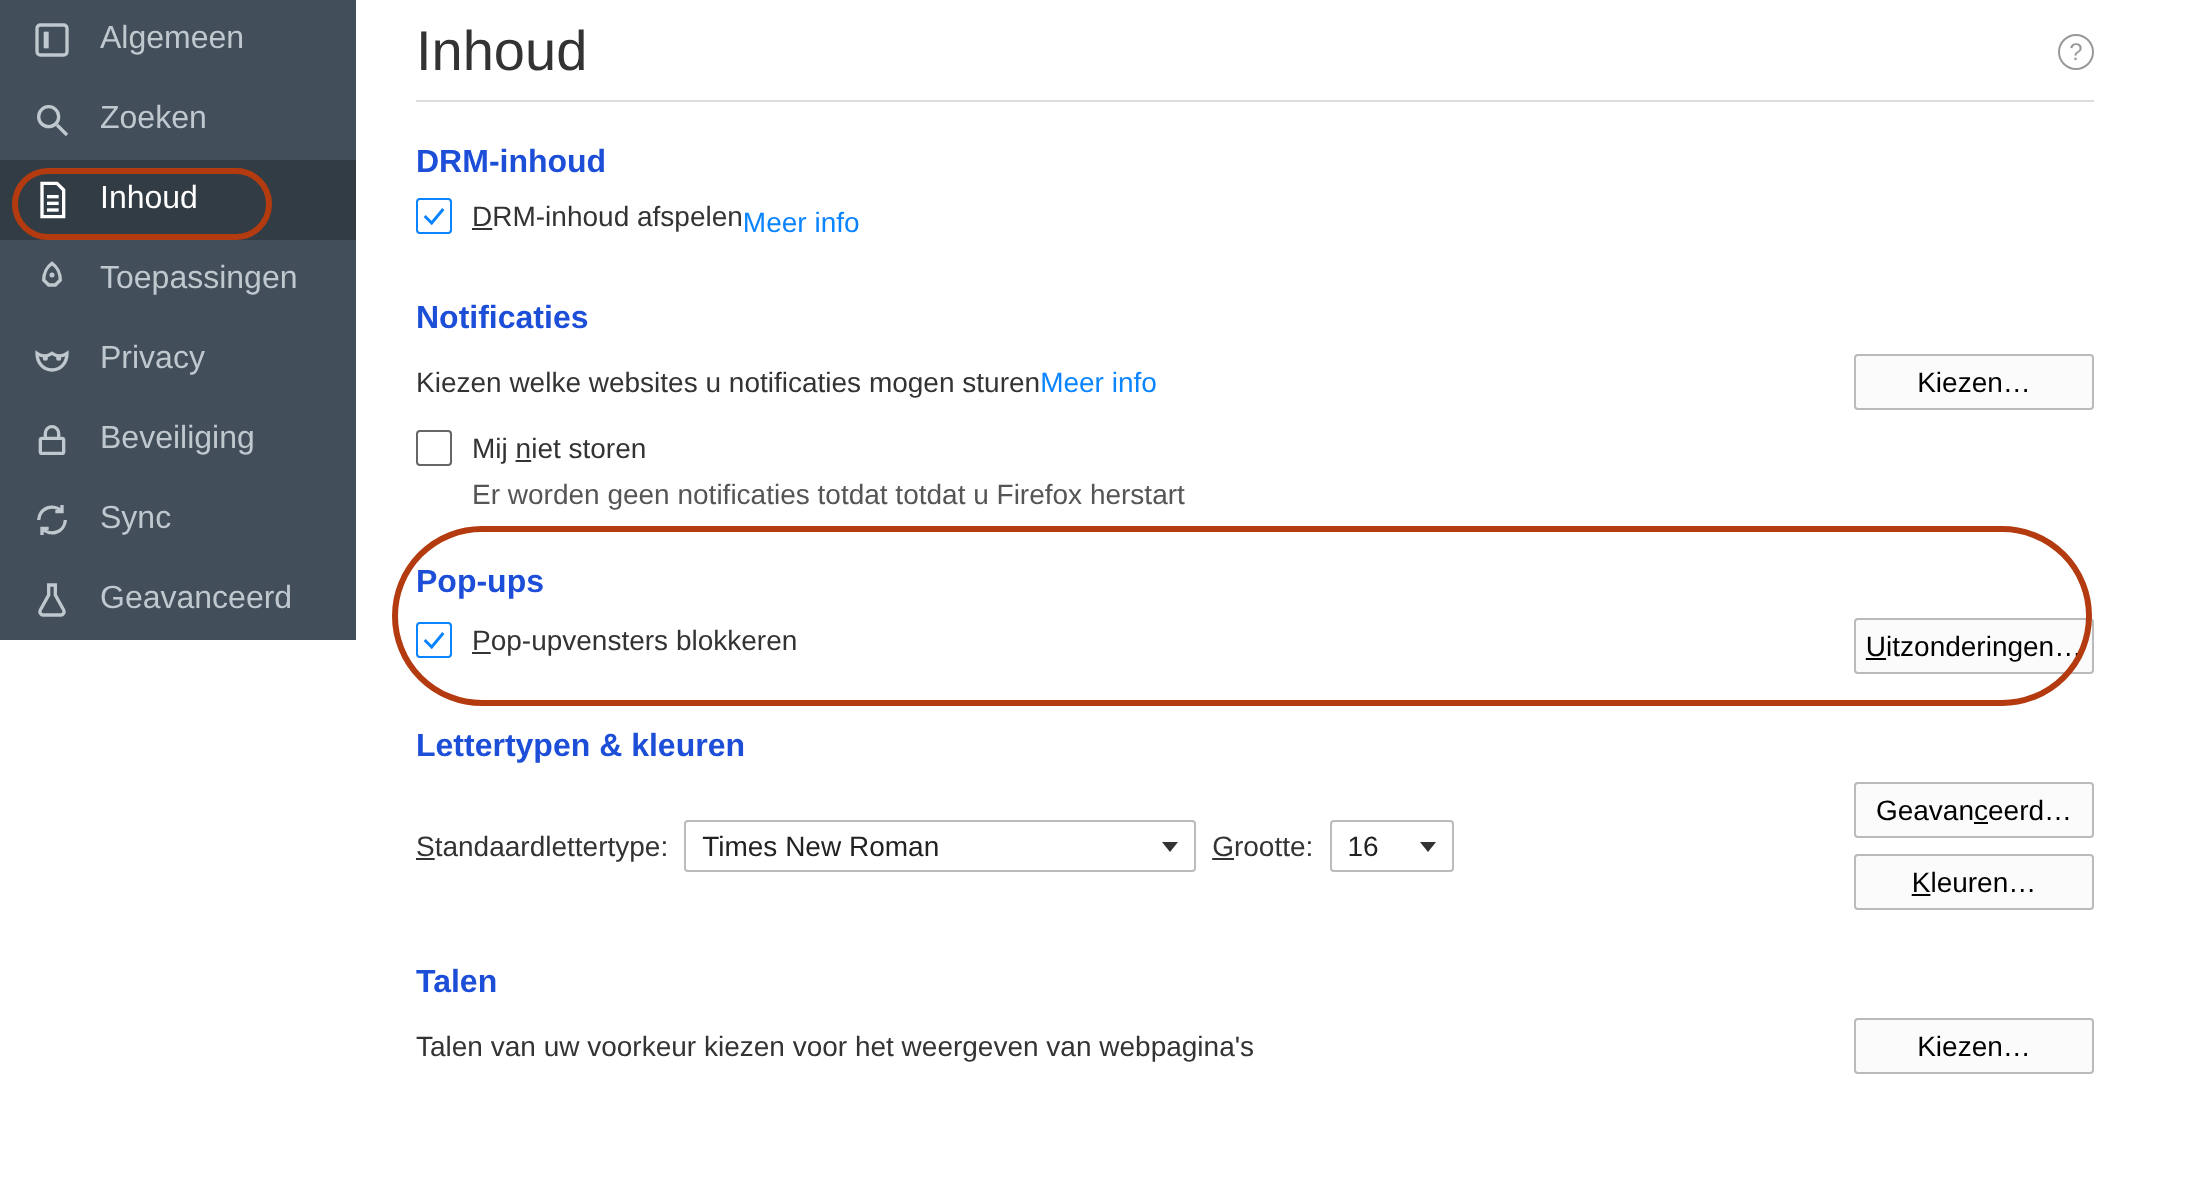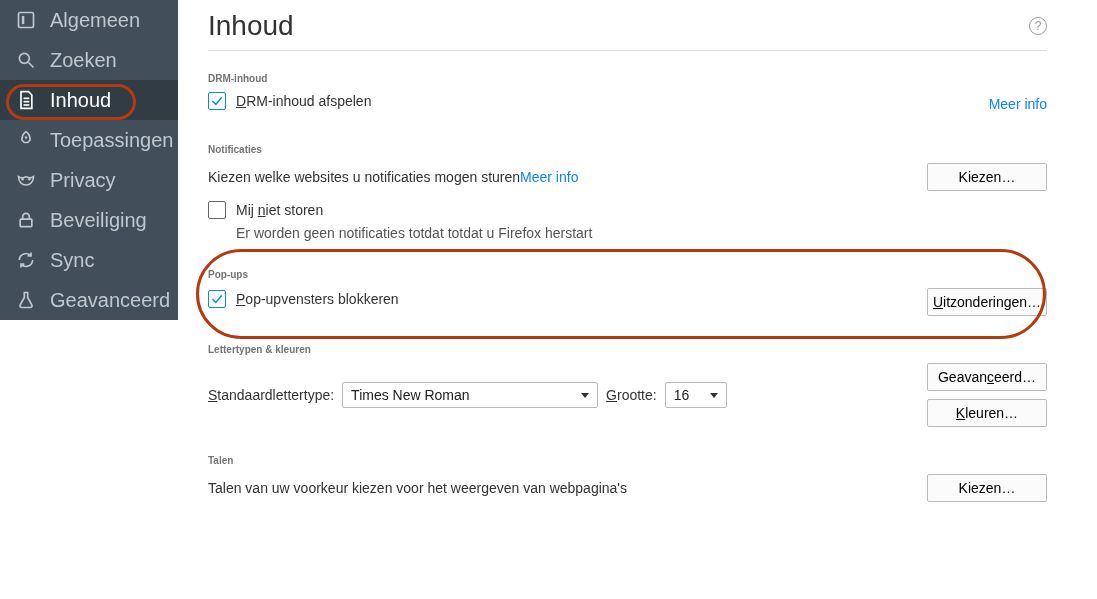--- a/index.html
+++ b/index.html
@@ -6,30 +6,30 @@
   body { font-family: "Segoe UI", Tahoma, sans-serif; font-size: 14px; color: #222; background: #fff; }
   .app { display: flex; width: 1097px; height: 599px; }
   .sidebar { width: 178px; background: #424e5a; color: #c0c8cf; flex-shrink: 0; }
   .sidebar-item { display: flex; align-items: center; height: 40px; padding: 0 16px; cursor: pointer; }
   .sidebar-item.active { background: #323c45; color: #fff; position: relative; }
   .highlight-circle-1 {
     position: absolute; left: 6px; top: 84px; width: 130px; height: 36px;
     border: 3px solid #b33b0f; border-radius: 20px; pointer-events: none; z-index: 5;
   }
   .sidebar-icon { width: 20px; height: 20px; margin-right: 14px; fill: currentColor; flex-shrink: 0; }
-  .sidebar-label { font-size: 20px; }
+  .sidebar-label { font-size: 16px; }
   .content { flex: 1; padding: 10px 50px 30px 30px; overflow-y: auto; position: relative; }
   .page-header { display: flex; align-items: center; justify-content: space-between; margin-bottom: 8px; }
   .page-title { font-size: 28px; font-weight: 300; color: #333; }
   .help-icon { width: 18px; height: 18px; border: 1.5px solid #999; border-radius: 50%; display: flex; align-items: center; justify-content: center; font-size: 12px; color: #999; cursor: pointer; }
   hr.divider { border: none; border-top: 1px solid #ddd; margin-bottom: 22px; }
   .section { margin-bottom: 28px; position: relative; }
-  .section-title { font-size: 10px; font-weight: 700; color: #737373; margin-bottom: 8px; }
+  .section-title { font-size: 16px; font-weight: 700; color: #1d4ed8; margin-bottom: 8px; }
   .row { display: flex; align-items: center; margin-bottom: 6px; }
-  .row.spread { justify-content: space-between; }
+  .row.spread { }
   .checkbox { width: 18px; height: 18px; border: 1px solid #666; border-radius: 2px; margin-right: 10px; display: flex; align-items: center; justify-content: center; cursor: pointer; background: #fff; }
   .checkbox.checked { border-color: #0a84ff; }
   .checkbox.checked svg { display: block; }
   .checkbox svg { display: none; width: 14px; height: 14px; stroke: #0a84ff; stroke-width: 2.5; fill: none; }
   .label-text { color: #333; }
   .link { color: #0a84ff; cursor: pointer; }
   .btn { border: 1px solid #bbb; background: #fbfbfb; padding: 5px 0; font-size: 14px; cursor: pointer; border-radius: 2px; min-width: 120px; text-align: center; }
   .note { color: #555; margin-left: 28px; margin-top: 4px; }
   .notif-row1 { display: flex; align-items: center; justify-content: space-between; margin-bottom: 10px; }
   .notif-left { display: flex; align-items: flex-end; }

